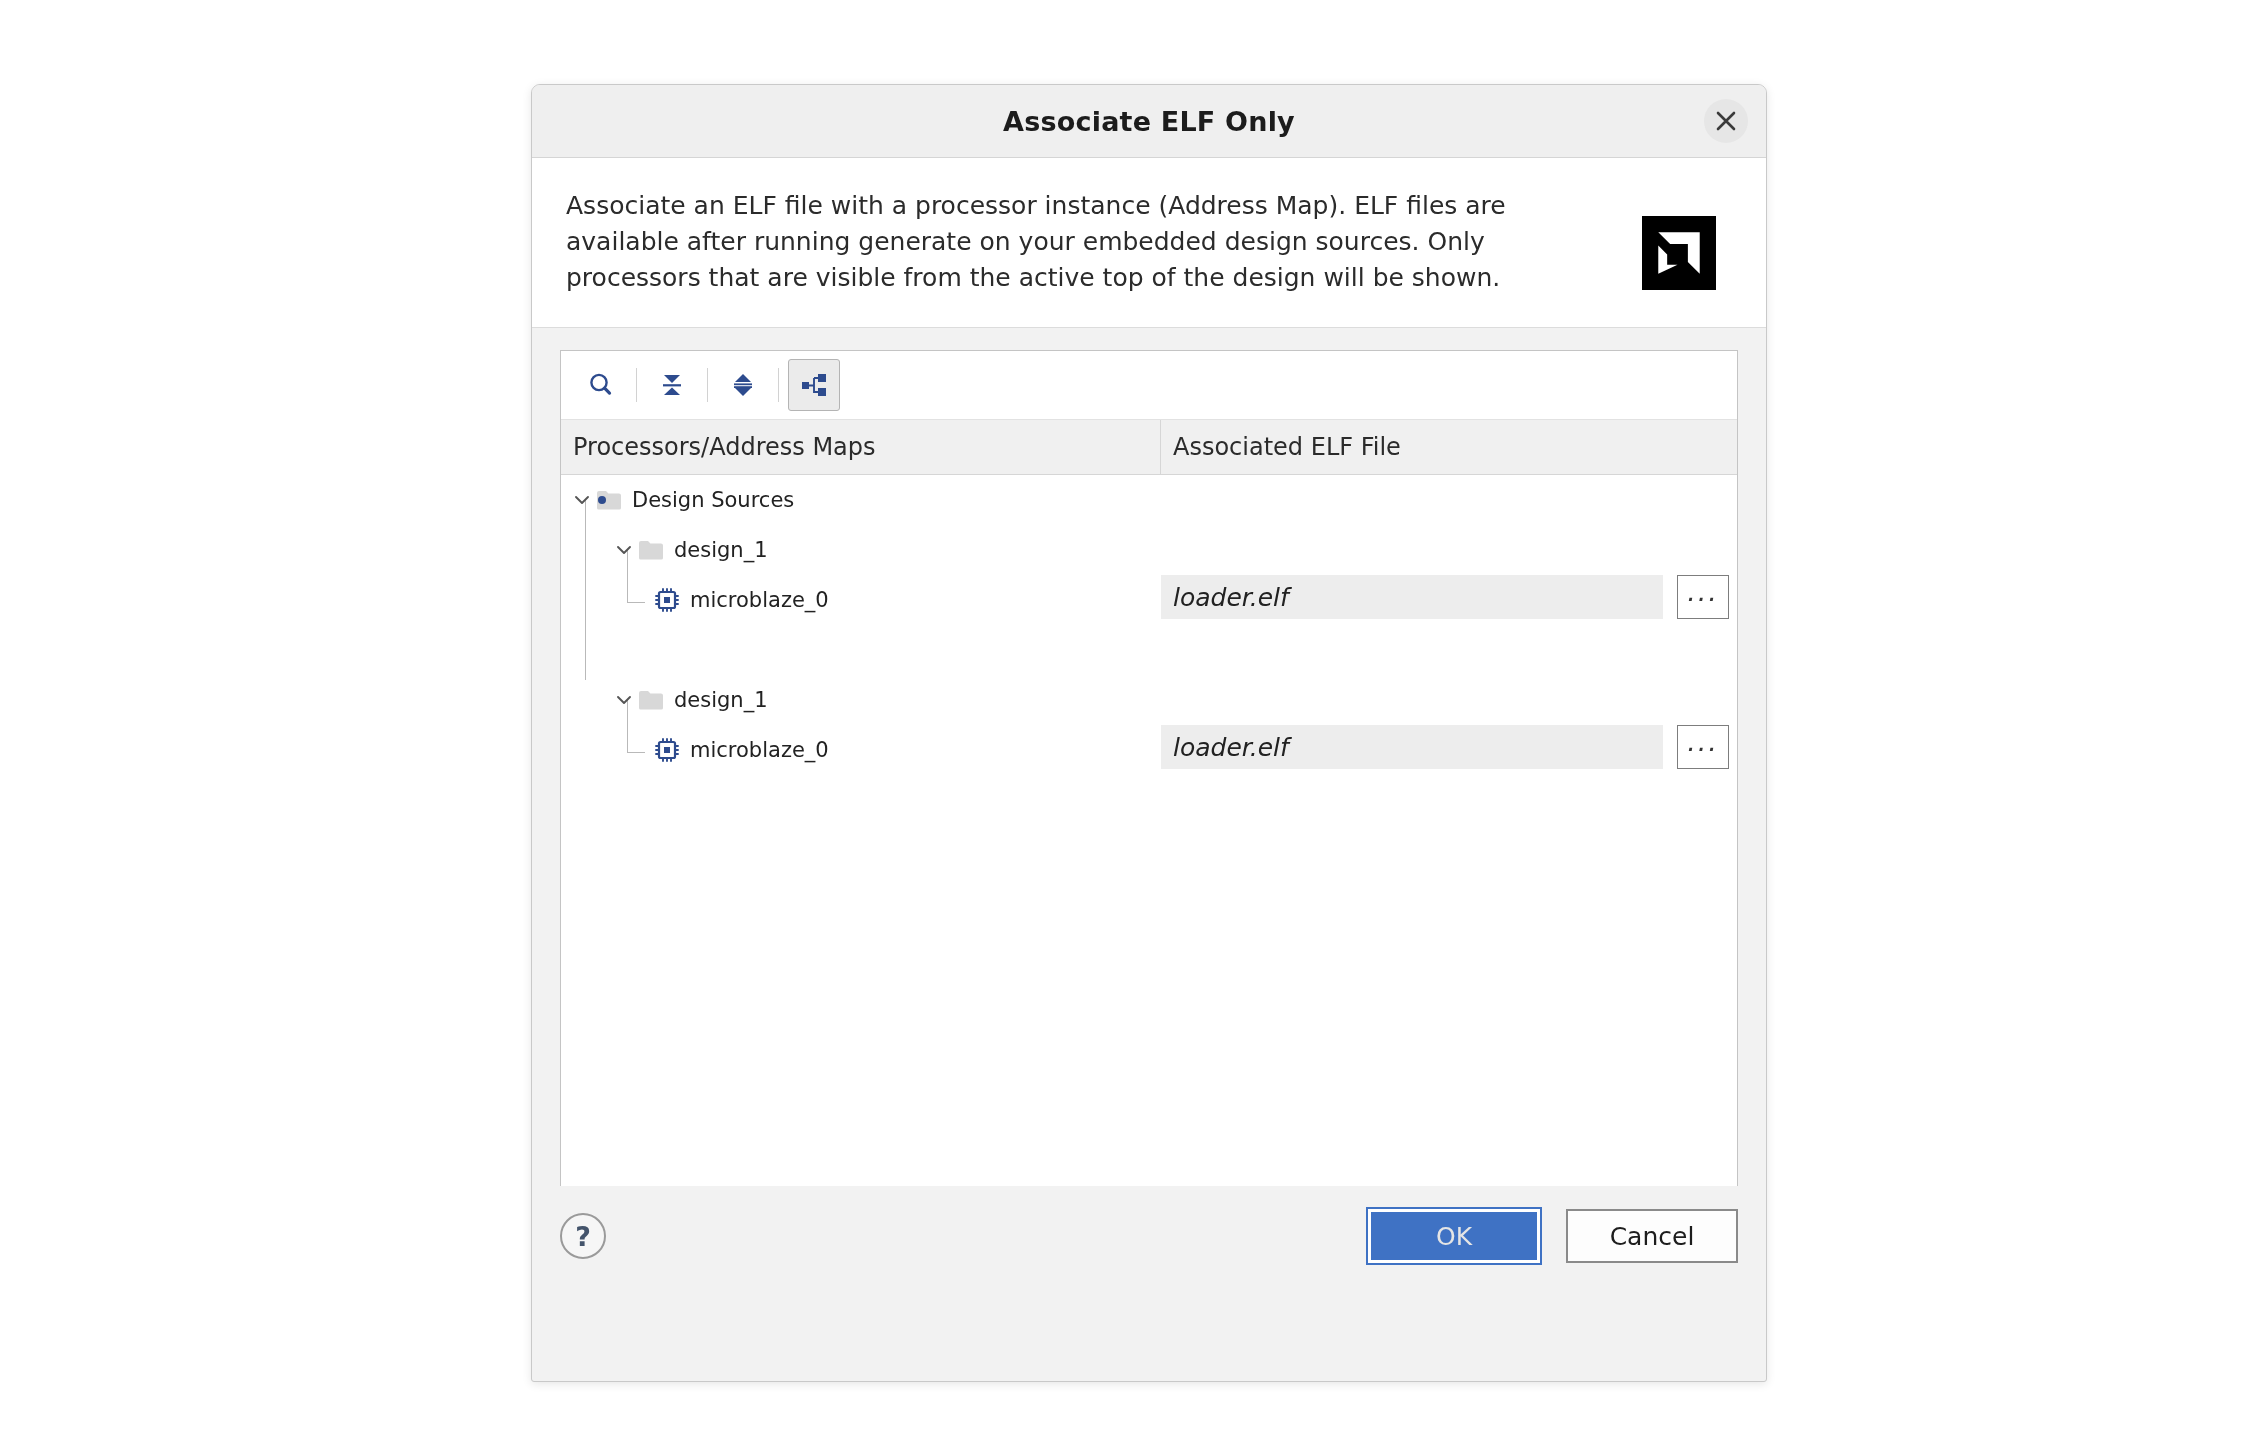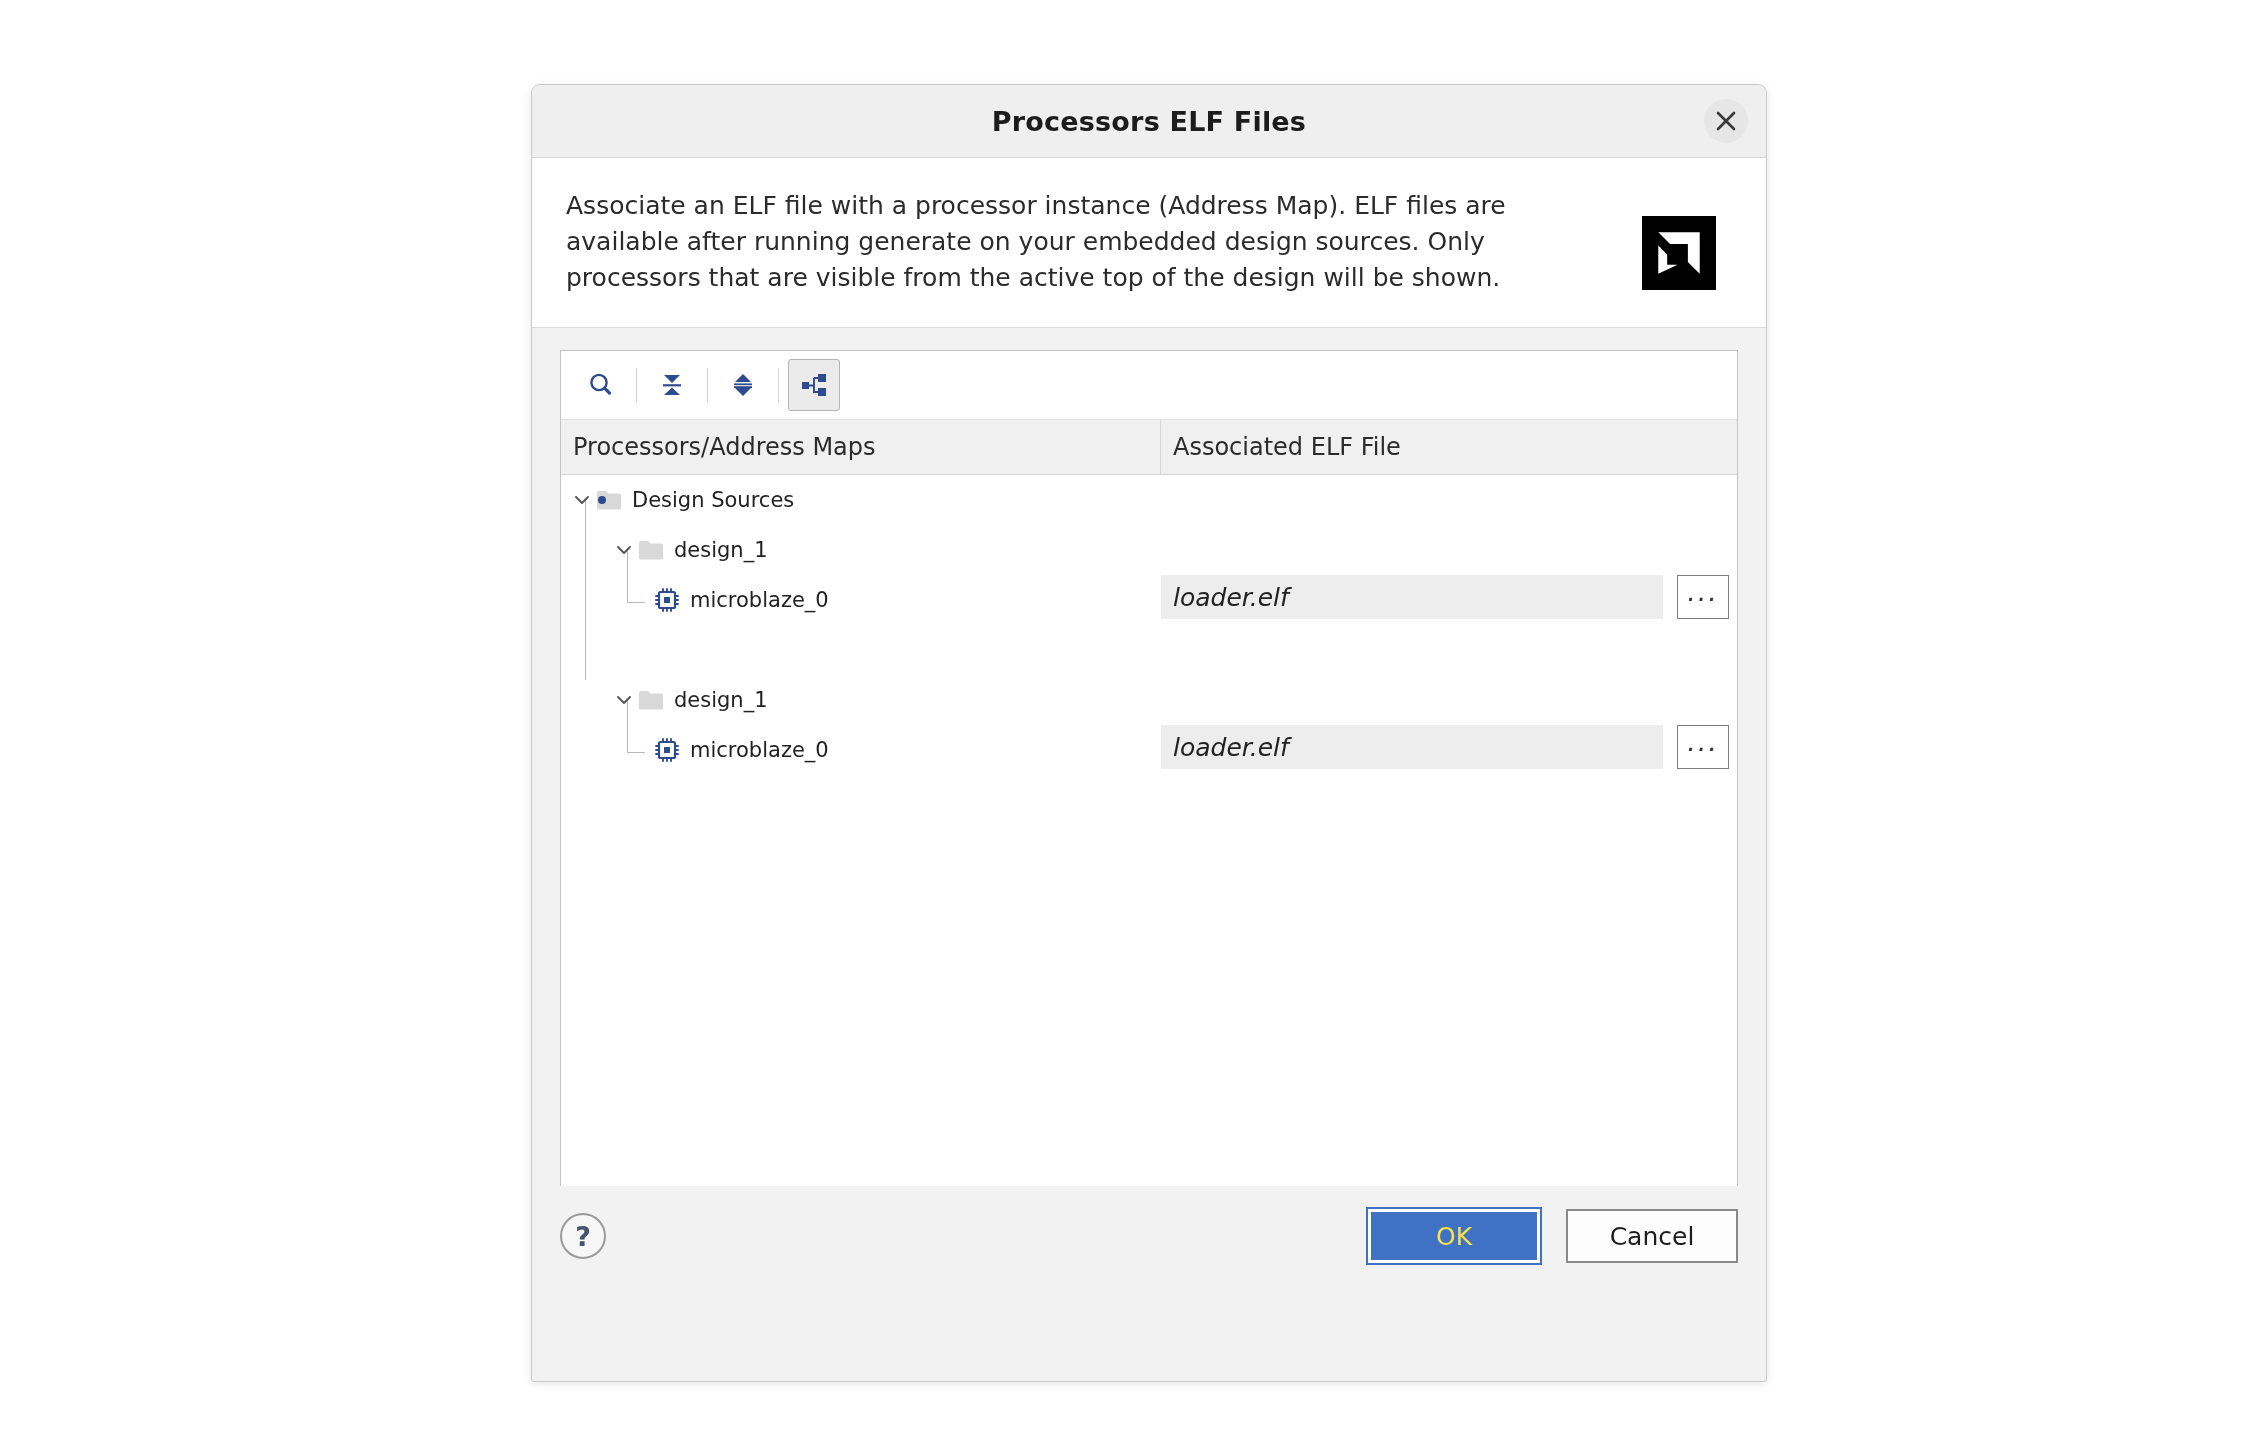--- a/index.html
+++ b/index.html
@@ -286,38 +286,38 @@
     min-width: 172px;
     font-size: 25px;
     display: flex;
     align-items: center;
     justify-content: center;
     cursor: pointer;
     box-sizing: border-box;
   }
   #ok-btn {
     background: #3f72c4;
-    color: #fde047;
+    color: #e5e5e5;
     border: 3px solid #ffffff;
     outline: 2px solid #3f72c4;
     margin-right: 26px;
   }
   #cancel-btn {
     background: #fdfdfd;
     color: #1d1d1d;
     border: 2px solid #8a8a8a;
   }
 </style>
 </head>
 <body>
 
 <div id="dialog">
 
   <div id="titlebar">
-    <div id="title-text">Processors ELF Files</div>
+    <div id="title-text">Associate ELF Only</div>
     <div id="close-btn">
       <svg width="22" height="22" viewBox="0 0 22 22" aria-hidden="true">
         <path d="M3 3 L19 19 M19 3 L3 19" stroke="#3a3a3a" stroke-width="2.6" stroke-linecap="round"></path>
       </svg>
     </div>
   </div>
 
   <div id="desc-panel">
     <div id="desc-text">Associate an ELF file with a processor instance (Address Map). ELF files are available after running generate on your embedded design sources. Only processors that are visible from the active top of the design will be shown.</div>
     <svg id="amd-logo" viewBox="0 0 100 100">

